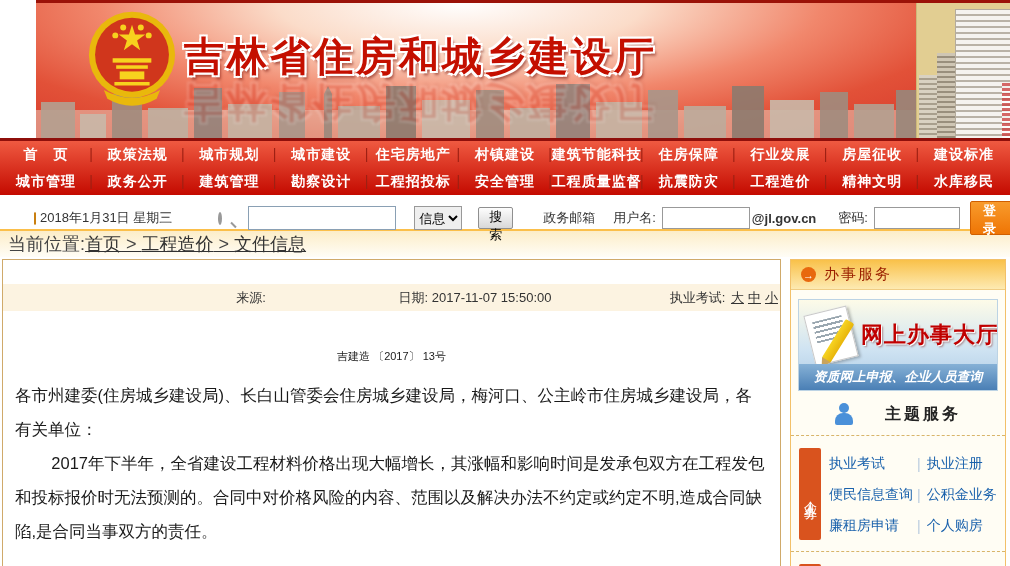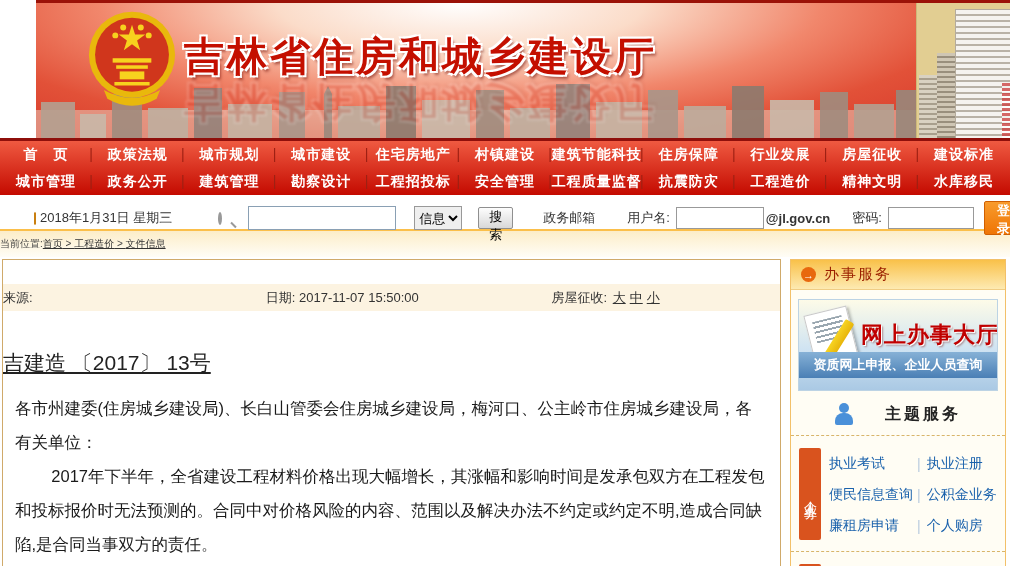--- a/index.html
+++ b/index.html
@@ -31,58 +31,58 @@
 
   
   .utility { display:flex; align-items:center; height:34px; padding:12px 10px 0 34px; background:#fff; font-size:13px; color:#333; }
   .cal-icon { width:13px; height:13px; background:linear-gradient(#f7c23d 0 4px, #f09a22 4px); border:1px solid #c97f10; border-radius:2px; margin-right:4px; }
   .date-text { margin-right:46px; white-space:nowrap; }
   .mag-icon { position:relative; width:13px; height:13px; border:2px solid #999; border-radius:50%; margin-right:26px; }
   .mag-icon::after { content:""; position:absolute; left:10px; top:10px; width:7px; height:2px; background:#999; transform:rotate(45deg); }
   .search-input { width:148px; height:24px; border:1px solid #8aa0b4; margin-right:18px; padding:0 4px; font-size:13px; }
   .search-select { width:62px; height:24px; border:1px solid #999; margin-right:16px; font-size:13px; }
   .search-btn { height:22px; padding:0 10px; font-size:13px; background:linear-gradient(#fdfdfd,#d8d8d8); border:1px solid #8f8f8f; border-radius:2px; cursor:pointer; margin-right:30px; }
-  .util-label { margin-right:32px; white-space:nowrap; }
+  .util-label { margin-right:18px; white-space:nowrap; }
   .util-label-tight { margin-right:6px; white-space:nowrap; }
   .mail-input { width:88px; height:22px; border:1px solid #999; margin-right:2px; padding:0 3px; }
   .mail-domain { margin-right:22px;font-weight:bold; }
   .pwd-input { width:86px; height:22px; border:1px solid #999; margin-right:10px; padding:0 3px; }
   .login-btn { height:34px; padding:0 12px; background:linear-gradient(#f89b2c,#ef7505); color:#fff; font-weight:bold; font-size:13px; border:1px solid #d05f00; border-radius:2px; letter-spacing:4px; cursor:pointer; }
 
   
-  .breadcrumb { height:28px; line-height:26px; border-top:2px solid #fbbf4a; background:linear-gradient(#fcedc8,#fffdf6); font-size:10px; color:#444; }
+  .breadcrumb { height:28px; line-height:26px; border-top:2px solid #fbbf4a; background:linear-gradient(#fcedc8,#fffdf6); padding-left:8px; font-size:18px; color:#444; }
   .crumb-link { color:#333; text-decoration:underline; cursor:pointer; }
   .crumb-sep::before { content:" > "; color:#444; }
 
   
   .main { display:flex; align-items:flex-start; padding-top:2px; }
   .content { margin-left:2px; width:779px; min-height:320px; background:#fff; border:1px solid #d0aa6a; }
   .article-title { margin-top:20px; text-align:center; color:#17426f; font-size:25px; font-weight:bold; letter-spacing:1px; }
   .meta-row { margin-top:24px; background:#fcf3e1; height:27px; display:grid; grid-template-columns:1.15fr 1.25fr 1fr; align-items:center; font-size:13px; color:#333; }
-  .meta-cell { text-align:left; white-space:nowrap; }
+  .meta-cell { text-align:right; white-space:nowrap;padding-left:12px; }
   .font-link { text-decoration:underline; cursor:pointer; margin:0 2px; }
-  .doc-number { margin-top:38px; font-size:21px; color:#222;text-decoration:underline; }
+  .doc-number { margin-top:38px; text-align:center; font-size:11px; color:#222; }
   .body-text { padding:14px 12px 0 12px; font-size:16.5px; line-height:34px; color:#1a1a1a; }
   .body-text p.indent { text-indent:2.2em; }
 
   
   .sidebar { margin-left:9px; width:216px; border:1px solid #f2c069; background:#fffdf4; min-height:308px; }
   .side-header { display:flex; align-items:center; height:30px; padding-left:10px; background:linear-gradient(#f9c149,#fdeab2); border-bottom:1px solid #f0cd84; }
   .arrow-icon { display:inline-flex; align-items:center; justify-content:center; width:15px; height:15px; border-radius:50%; background:#e8680e; color:#fff; font-size:11px; margin-right:8px; }
   .side-header-label { color:#9a1f00; font-weight:normal; font-size:15px; letter-spacing:2px; }
   .hall-banner { margin:9px 7px 0 7px; border:1px solid #bcd3e4; background:linear-gradient(#fdfbe8, #cfe3f2 55%, #aac9e4); height:92px; position:relative; overflow:hidden; }
   .paper-icon { position:absolute; left:10px; top:10px; width:44px; height:52px; background:#fff; border:1px solid #c9c9c9; transform:rotate(-14deg); box-shadow:2px 2px 3px rgba(0,0,0,.25); }
   .paper-icon::before { content:""; position:absolute; left:6px; top:7px; width:30px; height:22px;
     background:repeating-linear-gradient(#9aa7b0 0 2px, #fff 2px 5px); }
   .pencil-icon { position:absolute; left:34px; top:18px; width:10px; height:46px; background:linear-gradient(90deg,#f7d422,#e8b50a); transform:rotate(32deg); border-radius:2px; }
   .pencil-icon::after { content:""; position:absolute; left:0; bottom:-8px; border-left:5px solid transparent; border-right:5px solid transparent; border-top:9px solid #caa45c; }
   .hall-title { position:absolute; left:62px; top:20px; font-size:22px; font-weight:bold; color:#c00000; letter-spacing:1px;
     text-shadow:1px 1px 0 #fff, 2px 2px 2px rgba(100,0,0,.4); white-space:nowrap; }
-  .hall-sub { position:absolute; left:0; bottom:12px; width:100%; height:26px; line-height:26px; text-align:center;
-    background:linear-gradient(#86b1d6,#4a7fb5); color:#fff; font-weight:bold; font-size:13px; white-space:nowrap; }
+  .hall-sub { position:absolute; left:0; bottom:0; width:100%; height:26px; line-height:26px; text-align:center;
+    background:linear-gradient(#86b1d6,#4a7fb5); color:#fff; font-weight:bold; font-size:13px; white-space:nowrap;font-style:italic; }
   .theme-header { display:flex; align-items:center; justify-content:center; margin:12px 0 10px 0;gap:24px; }
   .person-icon { position:relative; width:18px; height:22px; margin-right:8px; }
   .person-icon::before { content:""; position:absolute; left:4px; top:0; width:10px; height:10px; border-radius:50%; background:#4a90d9; }
   .person-icon::after { content:""; position:absolute; left:0; top:10px; width:18px; height:12px; border-radius:8px 8px 2px 2px; background:#4a90d9; }
   .theme-label { font-size:16px; font-weight:bold; color:#222; letter-spacing:3px; }
   .side-section { display:flex; border-top:1px dashed #d8b56a; padding:12px 4px 10px 8px; }
   .v-tab { writing-mode:vertical-rl; text-orientation:upright; background:#d9531e; color:#fff; font-size:13px; line-height:20px;
     padding:6px 1px; border-radius:2px; letter-spacing:2px; margin-right:8px; height:92px; text-align:center; }
   .v-tab-short { height:92px; }
   .link-rows { flex:1; }
@@ -204,21 +204,21 @@
   <div class="main">
 
     <div class="content">
       <div class="meta-row">
         <div class="meta-cell">来源:</div>
         <div class="meta-cell">
           <span>日期:</span>
           <span>2017-11-07 15:50:00</span>
         </div>
         <div class="meta-cell">
-          <span>房屋征收:</span>
+          <span>执业考试:</span>
           <span class="font-link">大</span><span class="font-link">中</span><span class="font-link">小</span>
         </div>
       </div>
       <div class="doc-number">吉建造 〔2017〕 13号</div>
       <div class="body-text">
         <p>各市州建委(住房城乡建设局)、长白山管委会住房城乡建设局，梅河口、公主岭市住房城乡建设局，各有关单位：</p>
         <p class="indent">2017年下半年，全省建设工程材料价格出现大幅增长，其涨幅和影响时间是发承包双方在工程发包和投标报价时无法预测的。合同中对价格风险的内容、范围以及解决办法不约定或约定不明,造成合同缺陷,是合同当事双方的责任。</p>
       </div>
     </div>
 

